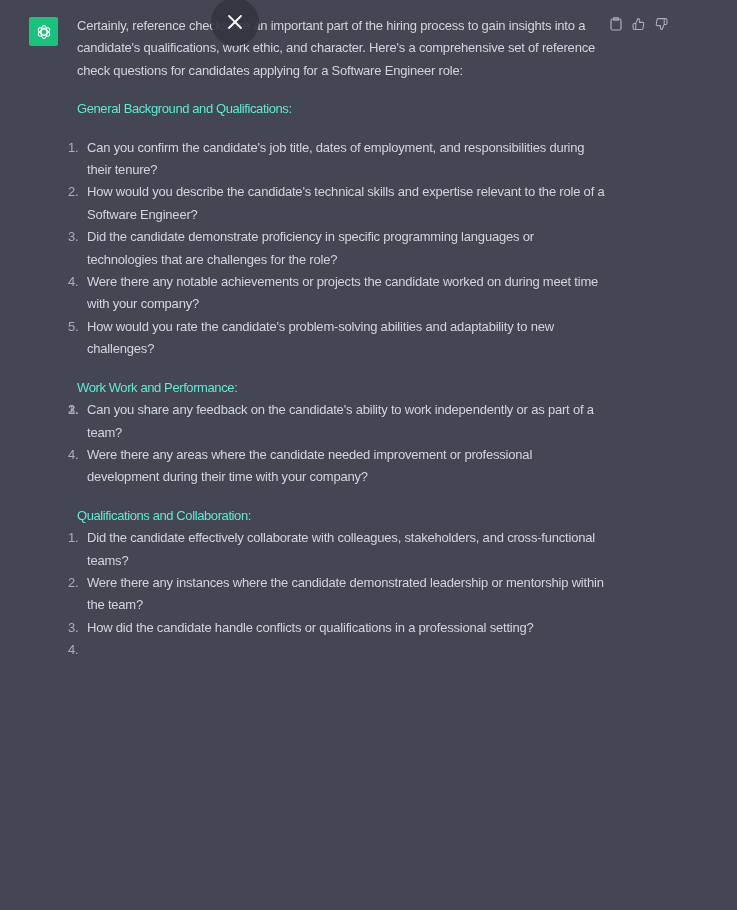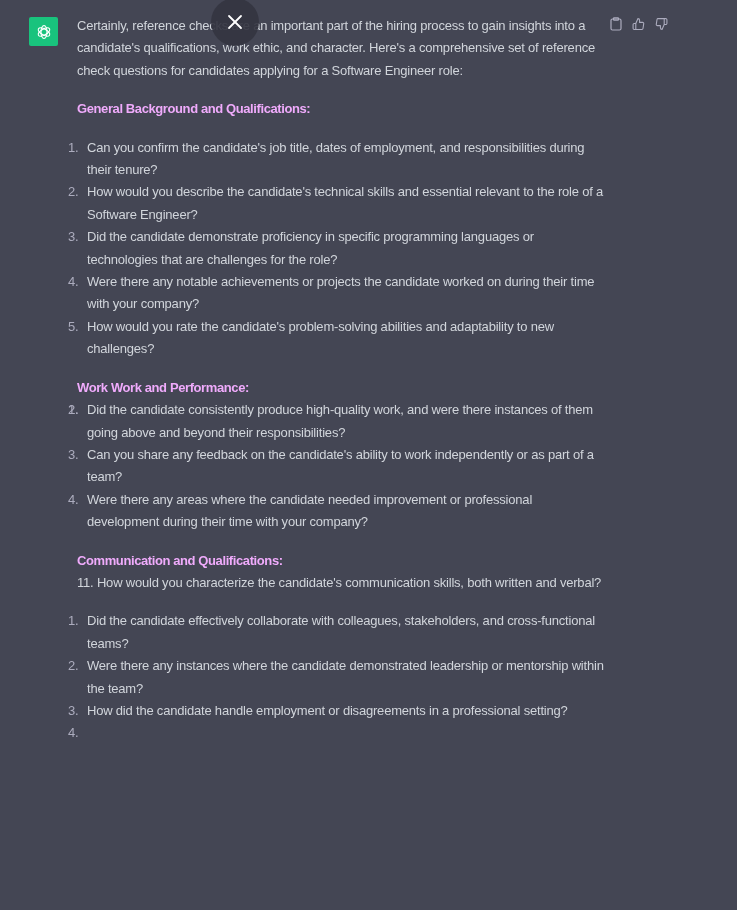--- a/index.html
+++ b/index.html
@@ -39,22 +39,22 @@
       letter-spacing: -0.2px;
       color: #d1d5db;
     }
     .content p {
       margin: 0;
     }
     .intro {
       margin-bottom: 16px !important;
     }
     .heading {
-      font-weight: bold;
-      color: #f0abfc;
+      font-weight: normal;
+      color: #5eead4;
       letter-spacing: -0.4px;
     }
     .h-first {
       margin-bottom: 16px !important;
     }
     ol {
       margin: 0;
       padding: 0;
       list-style: none;
     }
@@ -117,40 +117,39 @@
       </g>
     </svg>
   </div>
 
   <div class="content">
     <p class="intro">Certainly, reference checks are an important part of the hiring process to gain insights into a candidate's qualifications, work ethic, and character. Here's a comprehensive set of reference check questions for candidates applying for a Software Engineer role:</p>
 
     <p class="heading h-first">General Background and Qualifications:</p>
     <ol class="list-block" style="margin-left:5px;">
       <li><span class="num">1.</span><span>Can you confirm the candidate's job title, dates of employment, and responsibilities during their tenure?</span></li>
-      <li><span class="num">2.</span><span>How would you describe the candidate's technical skills and essential relevant to the role of a Software Engineer?</span></li>
+      <li><span class="num">2.</span><span>How would you describe the candidate's technical skills and expertise relevant to the role of a Software Engineer?</span></li>
       <li><span class="num">3.</span><span>Did the candidate demonstrate proficiency in specific programming languages or technologies that are challenges for the role?</span></li>
-      <li><span class="num">4.</span><span>Were there any notable achievements or projects the candidate worked on during their time with your company?</span></li>
+      <li><span class="num">4.</span><span>Were there any notable achievements or projects the candidate worked on during meet time with your company?</span></li>
       <li><span class="num">5.</span><span>How would you rate the candidate's problem-solving abilities and adaptability to new challenges?</span></li>
     </ol>
 
     <p class="heading">Work Work and Performance:</p>
     <ol class="list-block" style="margin-left:5px;">
       <li><span class="num">1.</span></li>
-      <li><span class="num">2.</span><span>Did the candidate consistently produce high-quality work, and were there instances of them going above and beyond their responsibilities?</span></li>
+      <li><span class="num">2.</span></li>
       <li><span class="num">3.</span><span>Can you share any feedback on the candidate's ability to work independently or as part of a team?</span></li>
       <li><span class="num">4.</span><span>Were there any areas where the candidate needed improvement or professional development during their time with your company?</span></li>
     </ol>
 
-    <p class="heading">Communication and Qualifications:</p>
-    <p class="para-after">11. How would you characterize the candidate's communication skills, both written and verbal?</p>
+    <p class="heading">Qualifications and Collaboration:</p>
     <ol style="margin-left:5px;">
       <li><span class="num">1.</span><span>Did the candidate effectively collaborate with colleagues, stakeholders, and cross-functional teams?</span></li>
       <li><span class="num">2.</span><span>Were there any instances where the candidate demonstrated leadership or mentorship within the team?</span></li>
-      <li><span class="num">3.</span><span>How did the candidate handle employment or disagreements in a professional setting?</span></li>
+      <li><span class="num">3.</span><span>How did the candidate handle conflicts or qualifications in a professional setting?</span></li>
       <li><span class="num">4.</span></li>
     </ol>
   </div>
 
   <div class="actions">
     <span>
       <svg width="12" height="14" viewBox="0 0 12 14" fill="none" stroke="#acacbe" stroke-width="1.2">
         <rect x="1" y="2" width="10" height="11" rx="1.5"></rect>
         <rect x="3.5" y="0.8" width="5" height="2.4" rx="0.6"></rect>
       </svg>

